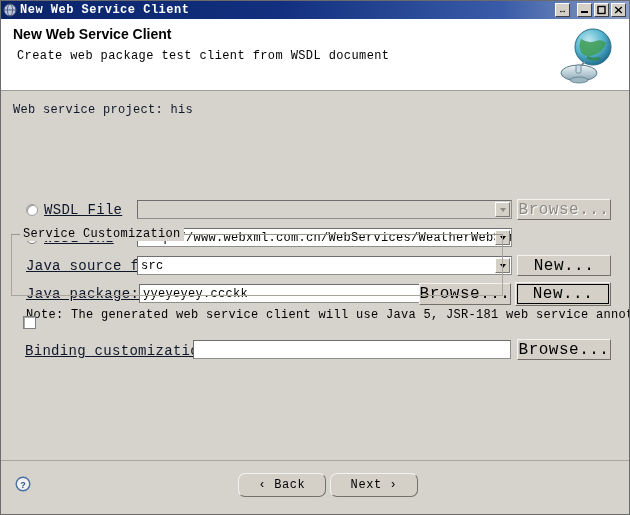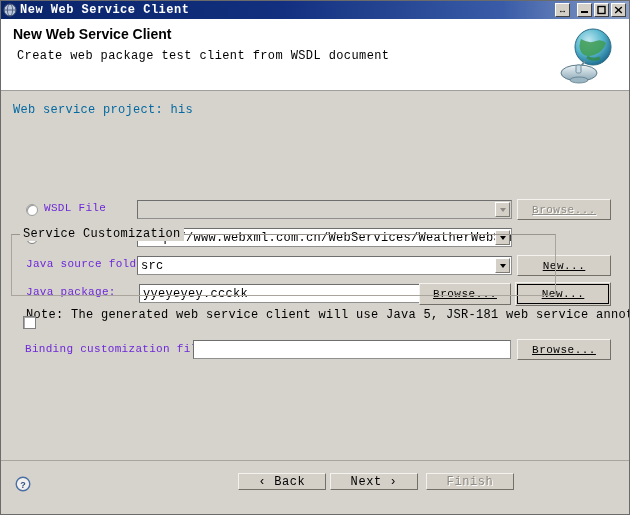--- a/index.html
+++ b/index.html
@@ -115,21 +115,21 @@
     background: #d6d3cc;
     height: 369px;
     box-sizing: border-box;
     padding: 0;
   }
   .proj-line {
     position: absolute;
     left: 12px;
     top: 12px;
     font-size: 12px;
-    color: #0369a1;
+    color: #0f172a;
     letter-spacing: 0.3px;
     white-space: nowrap;
   }
 
   
   .group {
     position: absolute;
     border: 1px solid #a9a49c;
     border-top-color: #9a958d;
     box-sizing: border-box;
@@ -140,29 +140,30 @@
     top: -8px;
     left: 8px;
     background: #d6d3cc;
     padding: 0 3px;
     font-size: 12px;
     color: #000000;
     letter-spacing: 0.3px;
     white-space: nowrap;
   }
   #group-def { left: 10px; top: 30px; width: 610px; height: 105px; }
-  #group-cust { left: 10px; top: 143px; width: 545px; height: 62px; }
+  #group-cust { left: 10px; top: 143px; width: 492px; height: 62px; }
 
   
   .lbl {
     position: absolute;
-    font-size: 11px;
-    color: #6d28d9;
+    font-size: 14px;
+    color: #0f172a;
     letter-spacing: 0.3px;
     white-space: nowrap;
+    text-decoration: underline;
   }
 
   
   .radio {
     position: absolute;
     width: 12px;
     height: 12px;
     border-radius: 50%;
     background: #ffffff;
     border: 1px solid #7f7f7f;
@@ -248,26 +249,25 @@
     position: absolute;
     background: #d4d0c8;
     border-top: 1px solid #f4f2ee;
     border-left: 1px solid #f4f2ee;
     border-right: 1px solid #73706a;
     border-bottom: 1px solid #73706a;
     box-sizing: border-box;
     display: flex;
     align-items: center;
     justify-content: center;
-    font-size: 11px;
+    font-size: 16px;
     color: #000000;
     letter-spacing: 0.5px;
     cursor: default;
     white-space: nowrap;
-    text-decoration: underline;
   }
   .btn.disabled { color: #8d8a83; text-shadow: 1px 1px 0 #ffffff; }
   .btn.focused { outline: 1px solid #000000; outline-offset: -3px; }
 
   .note {
     position: absolute;
     font-size: 12px;
     color: #000000;
     letter-spacing: 0.3px;
     white-space: nowrap;
@@ -284,35 +284,36 @@
   #footer .help-icon {
     position: absolute;
     left: 14px;
     top: 15px;
     width: 16px;
     height: 16px;
   }
   .fbtn {
     position: absolute;
     top: 12px;
-    height: 17px;
+    height: 24px;
     background: #d4d0c8;
     border-top: 1px solid #f4f2ee;
     border-left: 1px solid #f4f2ee;
     border-right: 1px solid #73706a;
     border-bottom: 1px solid #73706a;
     box-sizing: border-box;
     display: flex;
     align-items: center;
     justify-content: center;
     font-size: 12px;
     letter-spacing: 0.6px;
     color: #000000;
     cursor: default;
     white-space: nowrap;
+    border-radius: 7px;
   }
   .fbtn.disabled { color: #8d8a83; text-shadow: 1px 1px 0 #ffffff; }
 </style>
 </head>
 <body>
 
 <div id="window">
 
   <div id="titlebar">
     <span class="tb-icon">
@@ -419,16 +420,15 @@
 
   <div id="footer">
     <span class="help-icon">
       <svg width="16" height="16" viewBox="0 0 16 16">
         <circle cx="8" cy="8" r="6.8" fill="#f2f1ee" stroke="#4a6fa5" stroke-width="1.4"></circle>
         <text x="8" y="11.6" text-anchor="middle" font-family="Liberation Sans, sans-serif" font-size="9" font-weight="bold" fill="#2d4f86">?</text>
       </svg>
     </span>
     <span class="fbtn" style="left:237px; width:88px;">‹ Back</span>
     <span class="fbtn" style="left:329px; width:88px;text-align:right;">Next ›</span>
-    <span class="fbtn disabled" style="left:425px; width:88px;">Finish</span>
   </div>
 
 </div>
 
 </body></html>

